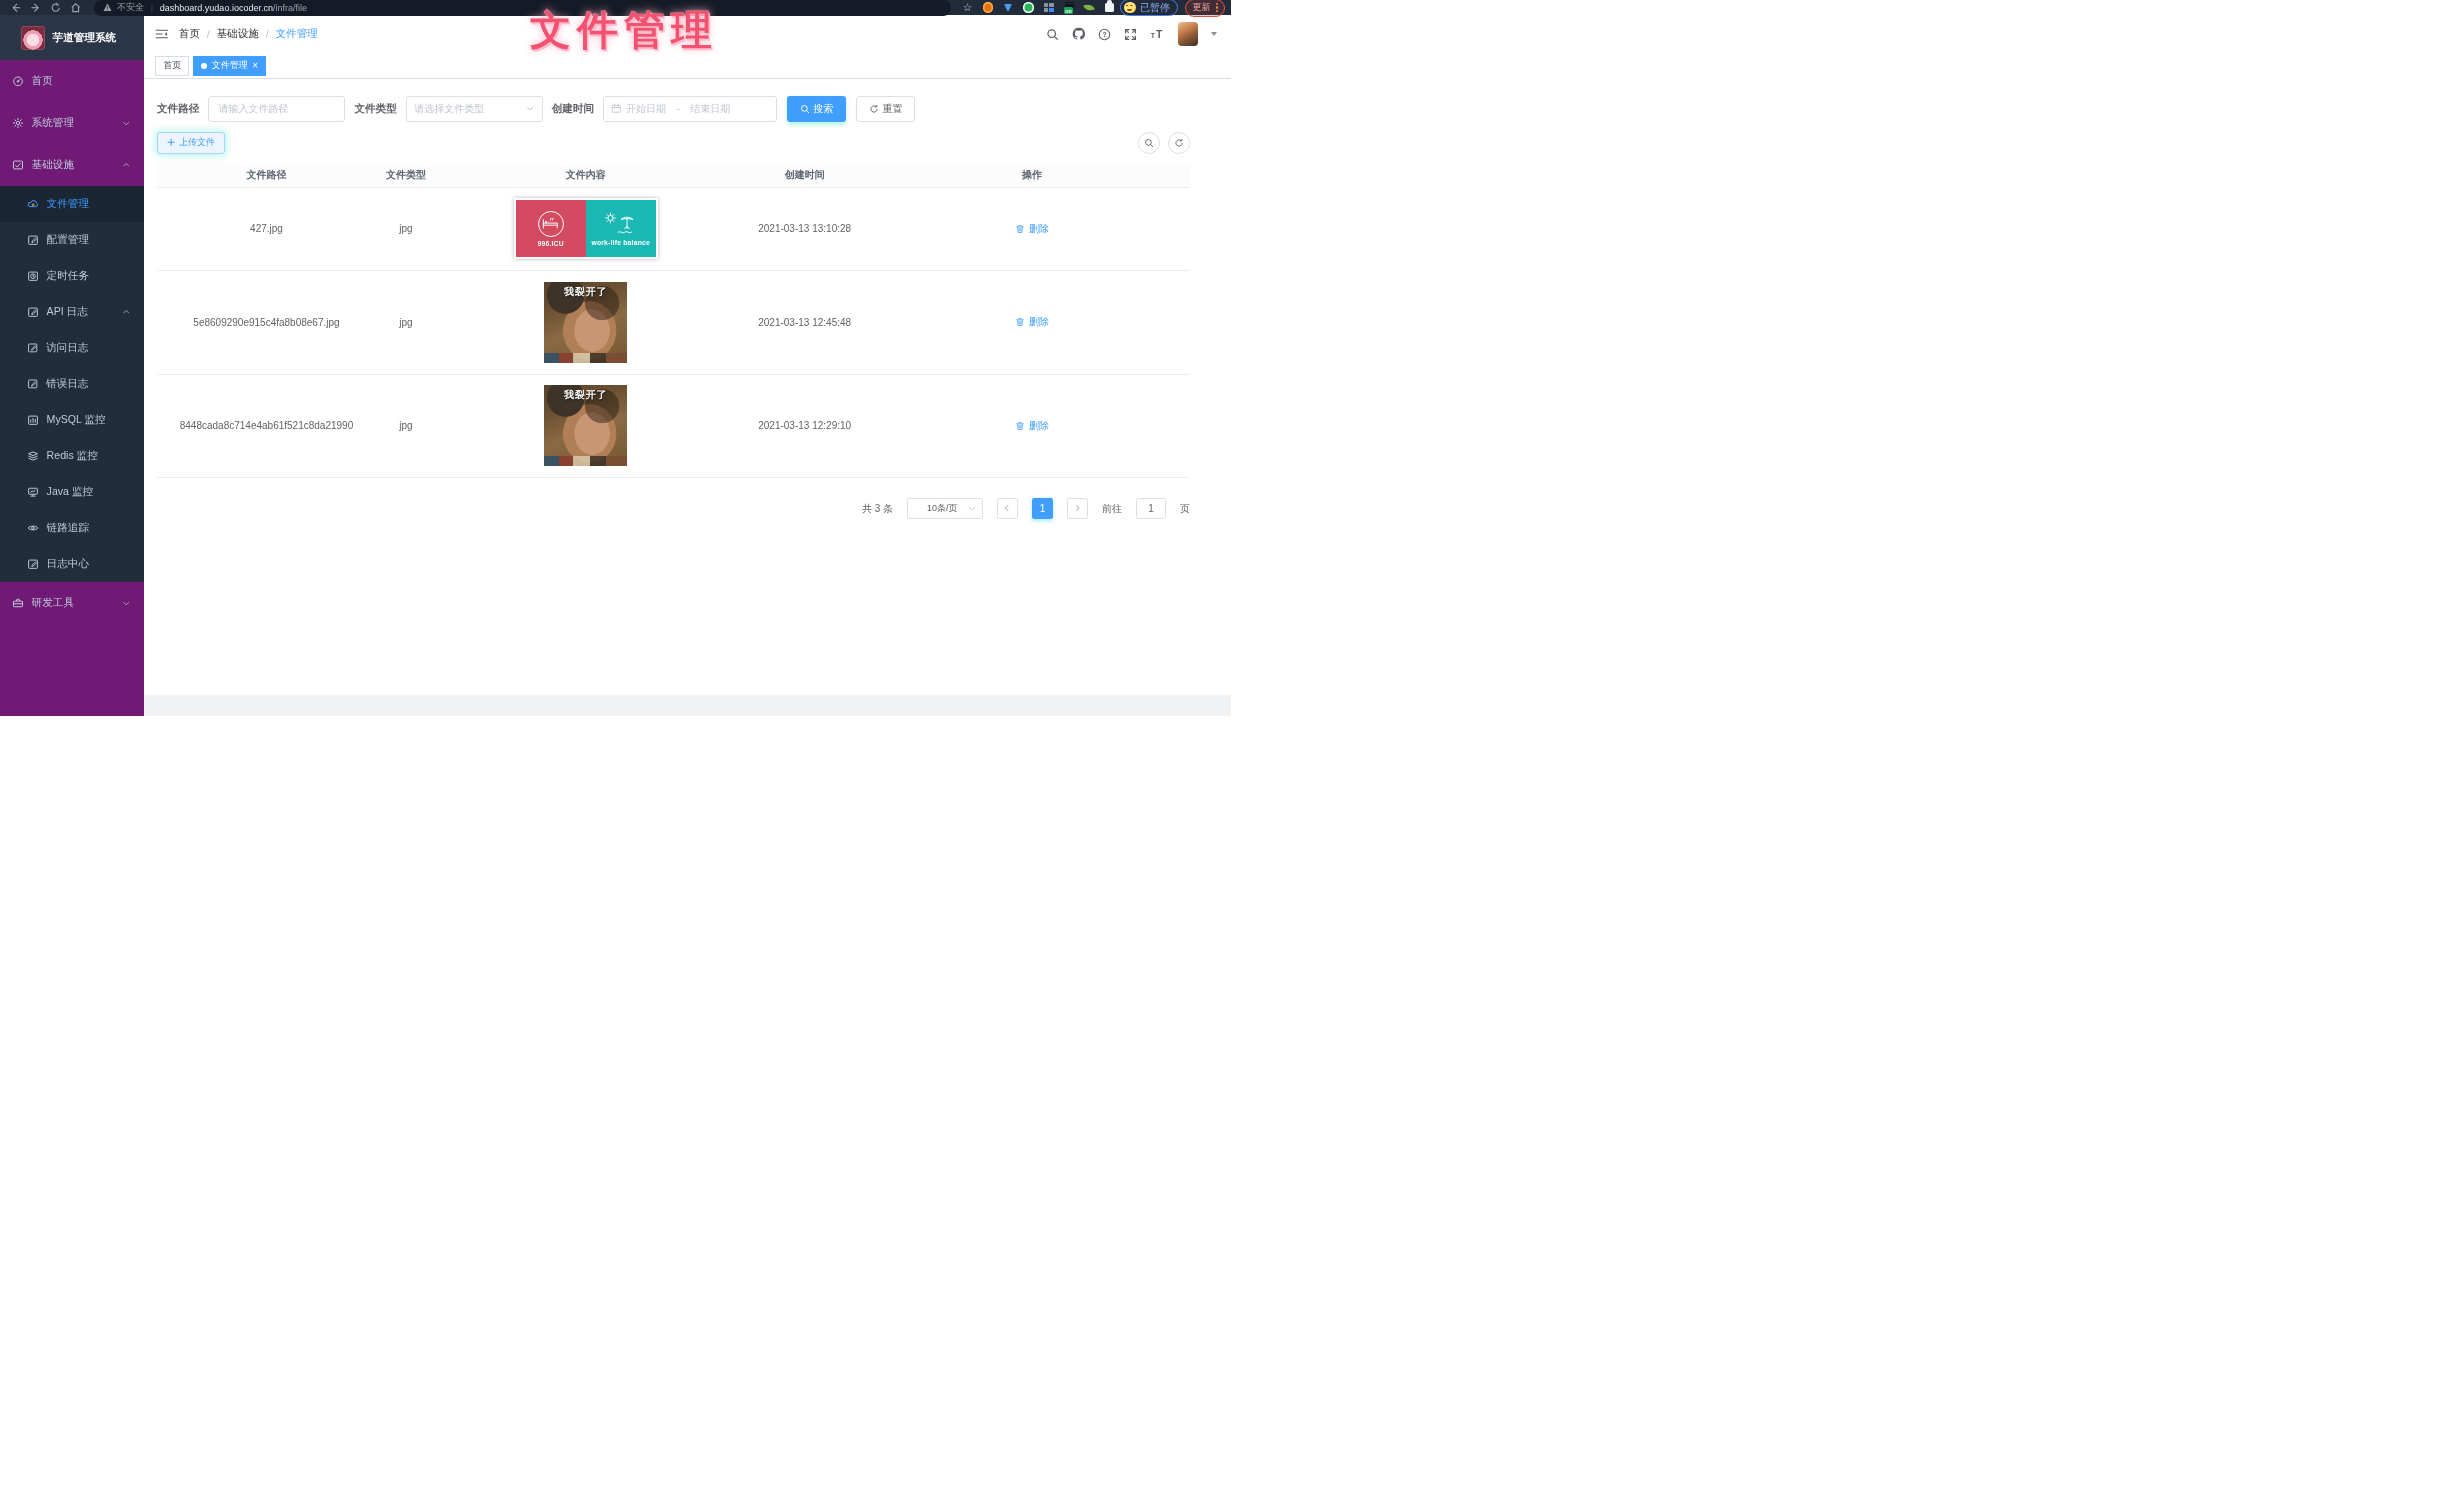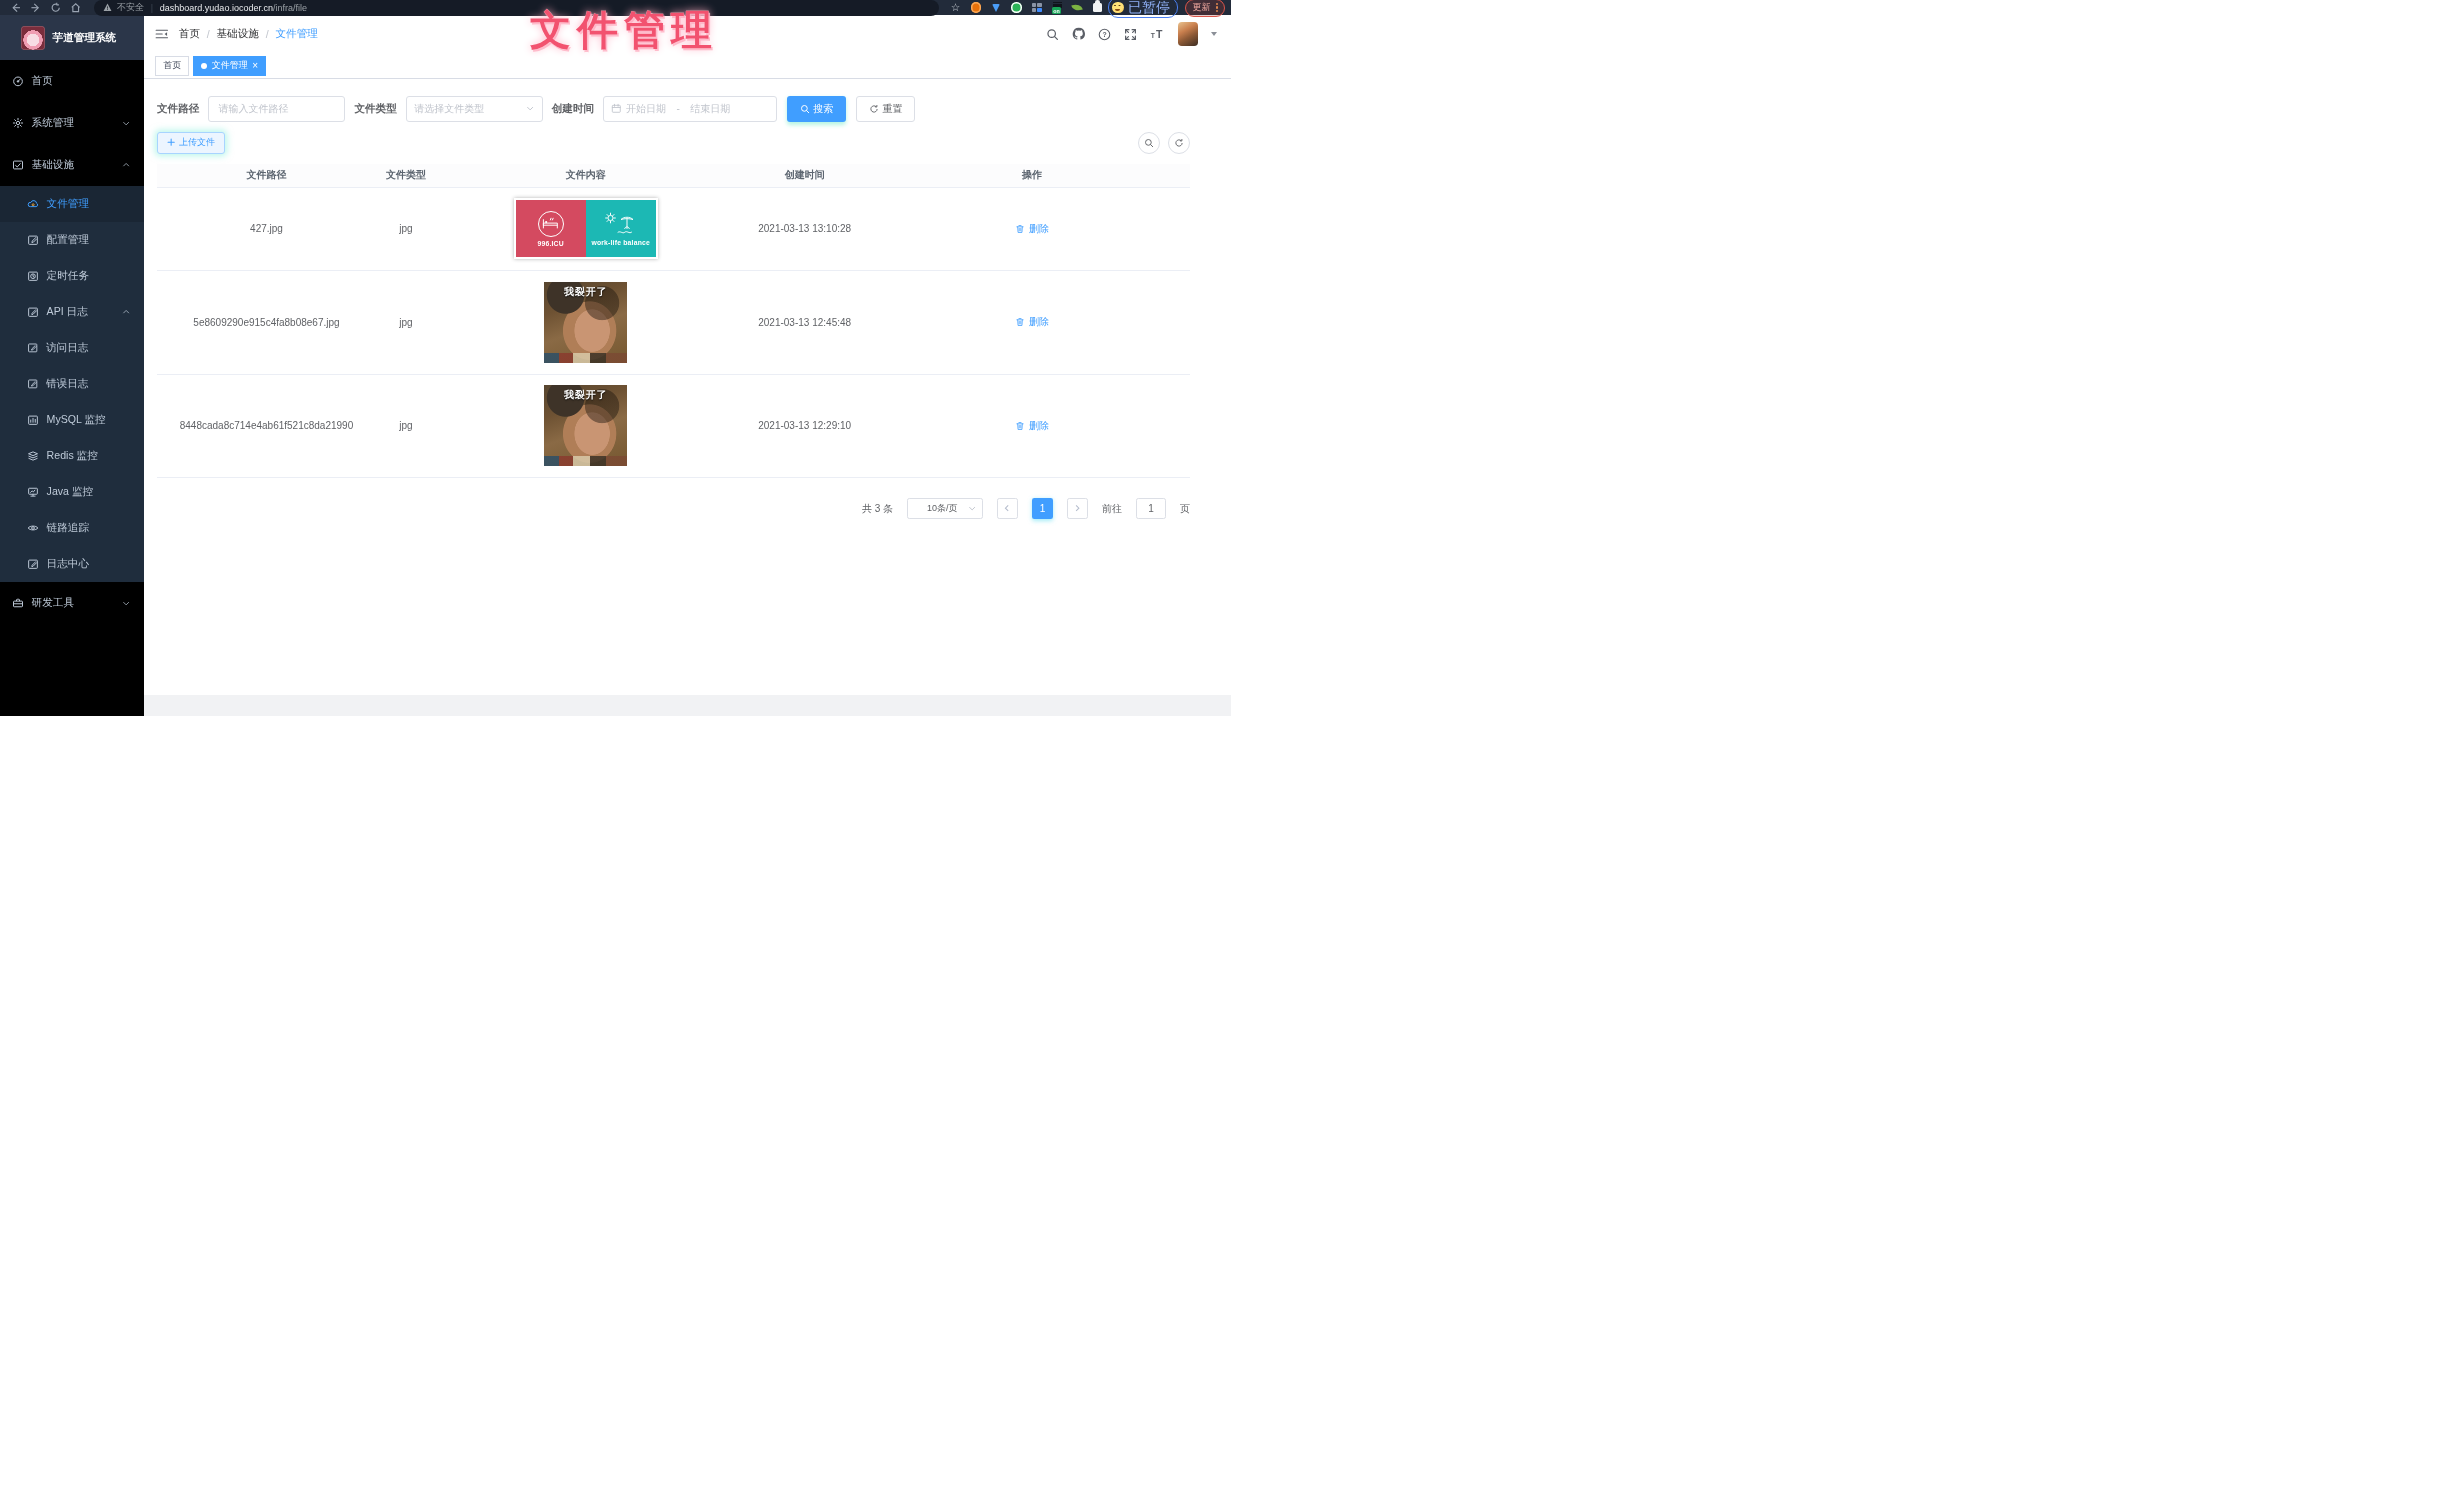--- a/index.html
+++ b/index.html
@@ -36,30 +36,30 @@
   .ext-on { position:relative; width:10.6px; height:10.6px; }
   .ext-on .bars { position:absolute; top:0; left:0.8px; width:9px; height:6.8px; background:linear-gradient(#10141b 0 1.5px,transparent 1.5px 2.3px,#10141b 2.3px 3.8px,transparent 3.8px 4.5px,#10141b 4.5px 6px,transparent 6px); }
   .ext-on .badge { position:absolute; bottom:-1.5px; left:0; background:#18a558; color:#fff; font-size:5.3px; line-height:6px; padding:0.8px 1.5px; border-radius:1.5px; font-weight:bold; }
   .ext-leaf { width:10px; height:6.8px; background:#7cb342; border-radius:0 90% 0 90%; transform:rotate(-15deg); }
   .ext-puzzle { width:9px; height:9px; background:#f1f3f4; border-radius:1.5px; position:relative; }
   .ext-puzzle::after { content:""; position:absolute; top:-3px; left:2.3px; width:4.5px; height:4.5px; background:#f1f3f4; border-radius:50%; }
   .paused-pill { display:flex; align-items:center; gap:4.5px; border:1.5px solid #4a7ff0; border-radius:10px; padding:0.8px 6.8px 0.8px 3px; margin-right:7.6px; cursor:pointer; }
   .emoji-face { width:11.4px; height:11.4px; border-radius:50%; background:radial-gradient(circle at 35% 30%, #ffe177 0 60%, #f6b73c 100%); position:relative; }
   .emoji-face::before { content:""; position:absolute; top:3px; left:2.3px; width:1.5px; height:1.5px; background:#5b3a12; border-radius:50%; box-shadow:4.5px 0 0 #5b3a12; }
   .emoji-face::after { content:""; position:absolute; bottom:2.3px; left:3px; width:5.3px; height:2.3px; border-radius:0 0 4.5px 4.5px; background:#8a4b12; }
-  .paused-label { color:#8fb0f5; font-size:14px; }
+  .paused-label { color:#8fb0f5; font-size:10px; }
   .update-pill { display:flex; align-items:center; gap:5.3px; border:1.5px solid #d9554a; border-radius:10px; padding:1.5px 6px; background:rgba(160,50,45,.25); cursor:pointer; }
   .update-label { color:#f0a9a0; font-size:9px; }
   .kebab { display:flex; flex-direction:column; gap:1.5px; }
   .kebab i { width:2.3px; height:2.3px; border-radius:50%; background:#e0864f; }
 
   
   .app { display:flex; height:701px; }
 
-  .sidebar { width:144px; background:#000000; color:#bfcbd9; flex-shrink:0; }
+  .sidebar { width:144px; background:#701a75; color:#bfcbd9; flex-shrink:0; }
   .logo-row { height:45px; display:flex; align-items:center; gap:7.6px; padding-left:21px; background:#2b3649; cursor:pointer; }
   .logo-img { width:24px; height:24px; border-radius:3.8px;
     background:radial-gradient(circle at 50% 58%, #f7dde4 0 34%, #ef9db2 35% 52%, #7a2d3c 53% 100%);
     box-shadow:inset 0 0 0 0.8px rgba(255,255,255,.2); }
   .logo-title { color:#fff; font-weight:bold; font-size:10.6px; }
   .mi { height:42px; display:flex; align-items:center; gap:7.6px; padding-left:12px; cursor:pointer; font-size:10.6px; }
   .submenu { background:#1f2d3d; }
   .submenu .mi { height:36px; padding-left:27px; }
   .submenu .mi.l3 { }
   .mi.active { color:#409EFF; background:#1a2634; }

